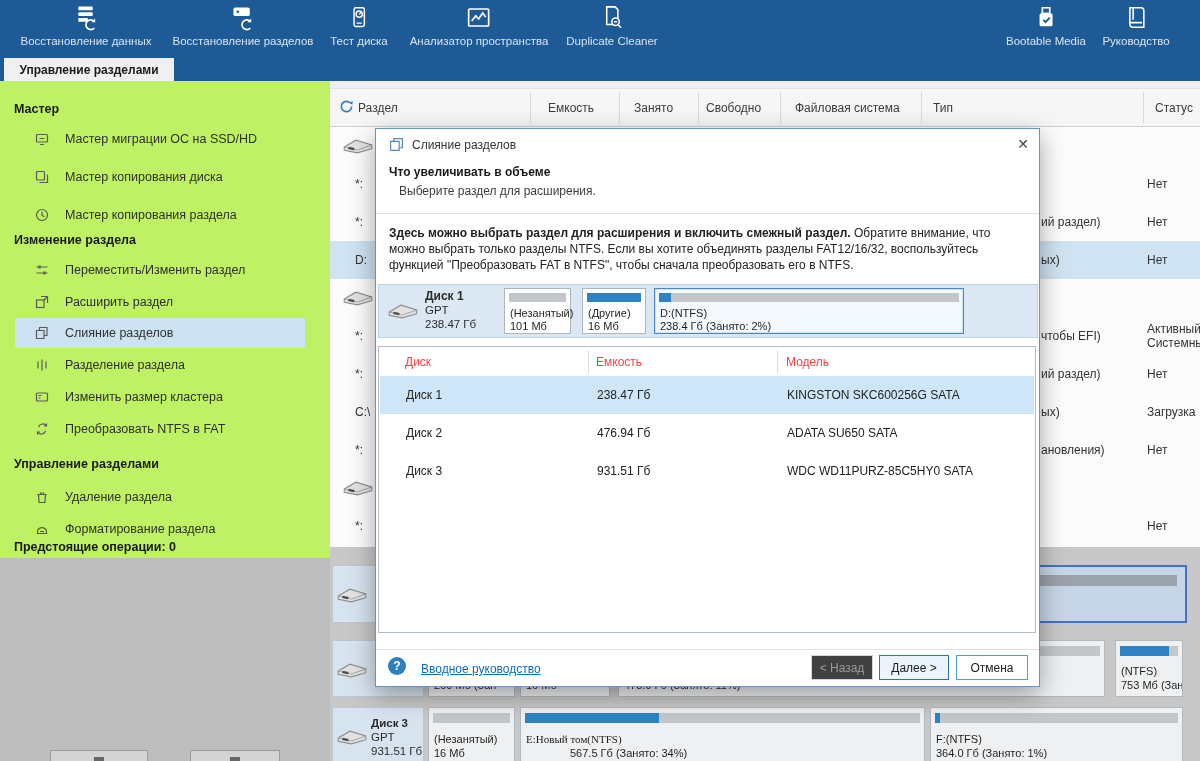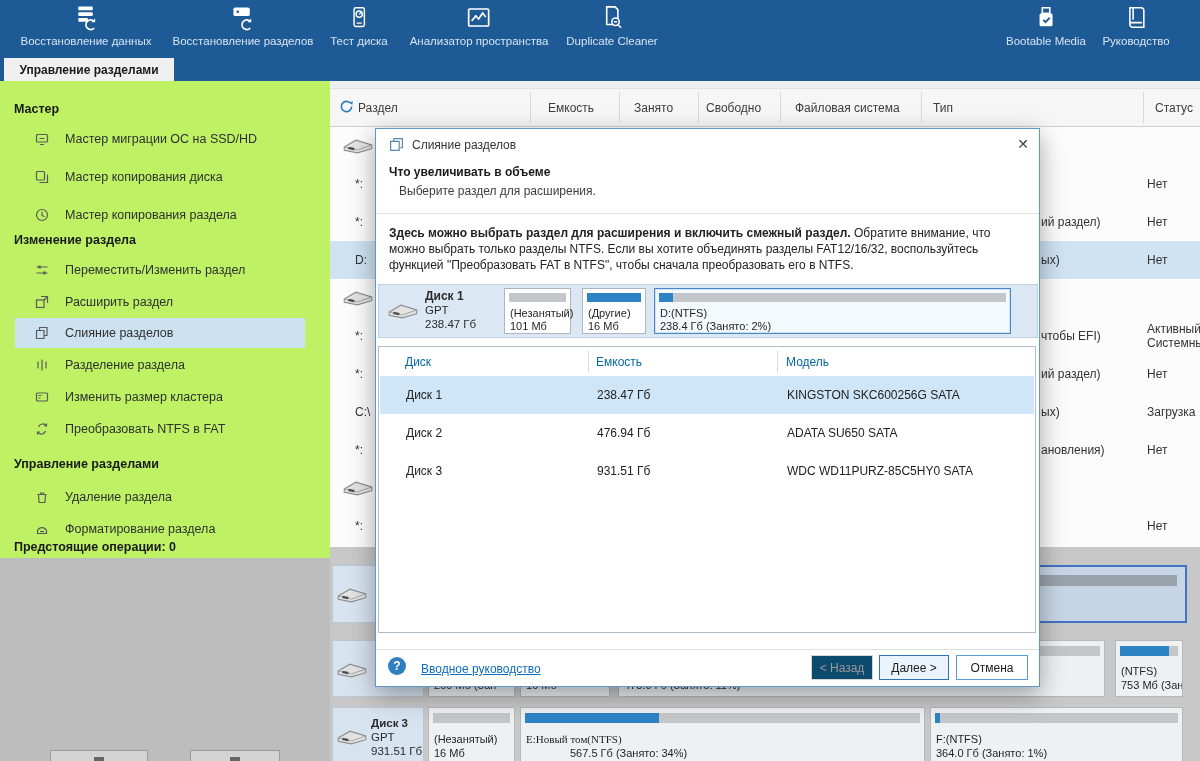--- a/index.html
+++ b/index.html
@@ -54,29 +54,29 @@
   .dlg-sh{position:absolute;left:23px;top:55px;color:#3d3d3d;}
   .dlg-hr{position:absolute;left:0;width:663px;height:1px;background:#e0e0e0;}
   .dlg-para{position:absolute;left:13px;top:96px;width:638px;line-height:1.35;color:#222;}
   .strip{position:absolute;left:2px;top:155px;width:660px;height:54px;background:#dbe8f4;border:1px solid #bdd2e4;box-sizing:border-box;}
   .sbox{position:absolute;top:3px;height:46px;background:#fff;border:1px solid #adb5bd;box-sizing:border-box;}
   .sbox.sel{border:1px solid #4a86c8;box-shadow:inset 0 0 0 1px #cfe2f4;background:#f4f9fe;}
   .sbox .bar{top:4px;height:9px;}
   .sl1,.sl2{position:absolute;left:5px;font-size:11px;color:#1f1f1f;white-space:nowrap;}
   .sl1{top:18px;} .sl2{top:31px;}
   .dtable{position:absolute;left:2px;top:217px;width:658px;height:287px;background:#fff;border:1px solid #b0bcc7;box-sizing:border-box;}
-  .dt-col{position:absolute;top:8px;color:#0369a1;white-space:nowrap;}
+  .dt-col{position:absolute;top:8px;color:#ef4444;white-space:nowrap;}
   .dt-sep{position:absolute;top:4px;width:1px;height:22px;background:#dcdcdc;}
   .dt-row{position:absolute;left:1px;width:654px;height:38px;}
   .dt-row.sel{background:#cfe6f8;}
   .dt-cell{position:absolute;top:12px;color:#222;white-space:nowrap;}
   .footer-link{position:absolute;left:45px;top:533px;color:#0f6cbd;text-decoration:underline;white-space:nowrap;}
   .btn{position:absolute;top:526px;height:25px;box-sizing:border-box;display:flex;align-items:center;justify-content:center;
        font-size:12px;background:#fff;border:1px solid #5b9bd5;color:#222;}
-  .btn.disabled{background:#0c4a6e;border:1px solid #d5d5d5;color:#9a9a9a;}
+  .btn.disabled{background:#404040;border:1px solid #d5d5d5;color:#9a9a9a;}
   .btn.primary{background:#ebf4fc;border:1px solid #2e75b6;}
   .help-ico{position:absolute;left:12px;top:528px;width:18px;height:18px;border-radius:50%;background:#2d7fc1;
             color:#fff;font-weight:bold;font-size:12px;display:flex;align-items:center;justify-content:center;}
 </style>
 </head>
 <body>
 
 <div id="app">
 
   <div class="abs toolbar" id="toolbar">
@@ -443,21 +443,21 @@
           <div class="sl1">(Незанятый)</div>
           <div class="sl2">101 Мб</div>
         </div>
         <div class="sbox abs" style="left: 203px; width: 64px; position: absolute;">
           <div class="bar">
             <div class="fill" style="width: 100%;"></div>
           </div>
           <div class="sl1">(Другие)</div>
           <div class="sl2">16 Мб</div>
         </div>
-        <div class="sbox abs sel" style="left: 275px; width: 357px; position: absolute;">
+        <div class="sbox abs sel" style="left: 275px; width: 310px; position: absolute;">
           <div class="bar">
             <div class="fill" style="width: 4%;"></div>
           </div>
           <div class="sl1">D:(NTFS)</div>
           <div class="sl2">238.4 Гб (Занято: 2%)</div>
         </div>
       </div>
 
     <div class="dtable" id="dlg-table">
         <div class="dt-col" style="left: 26px;">Диск</div>

